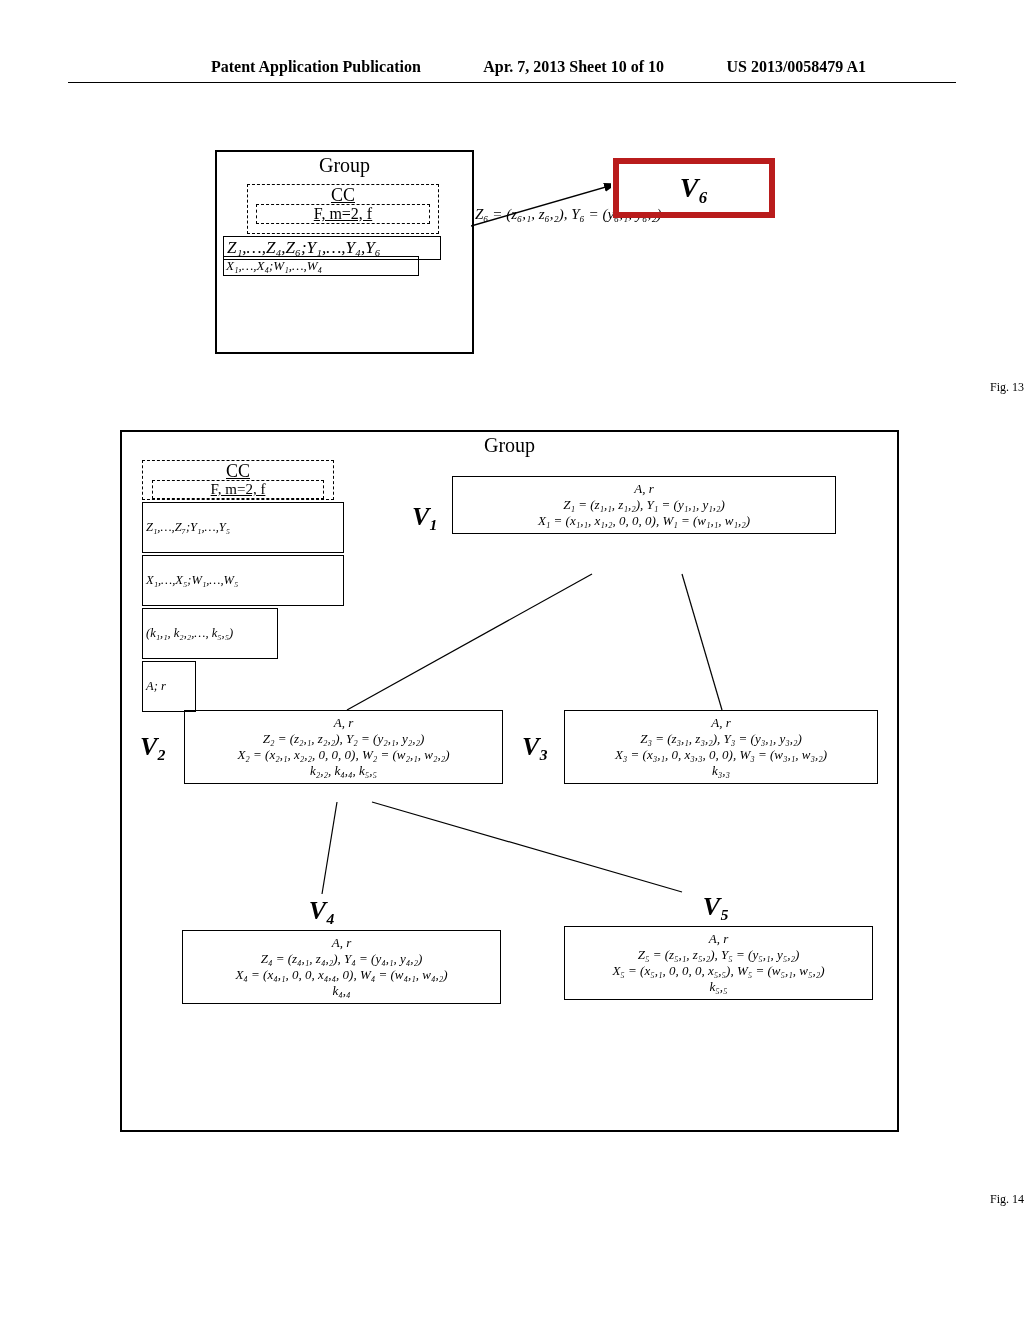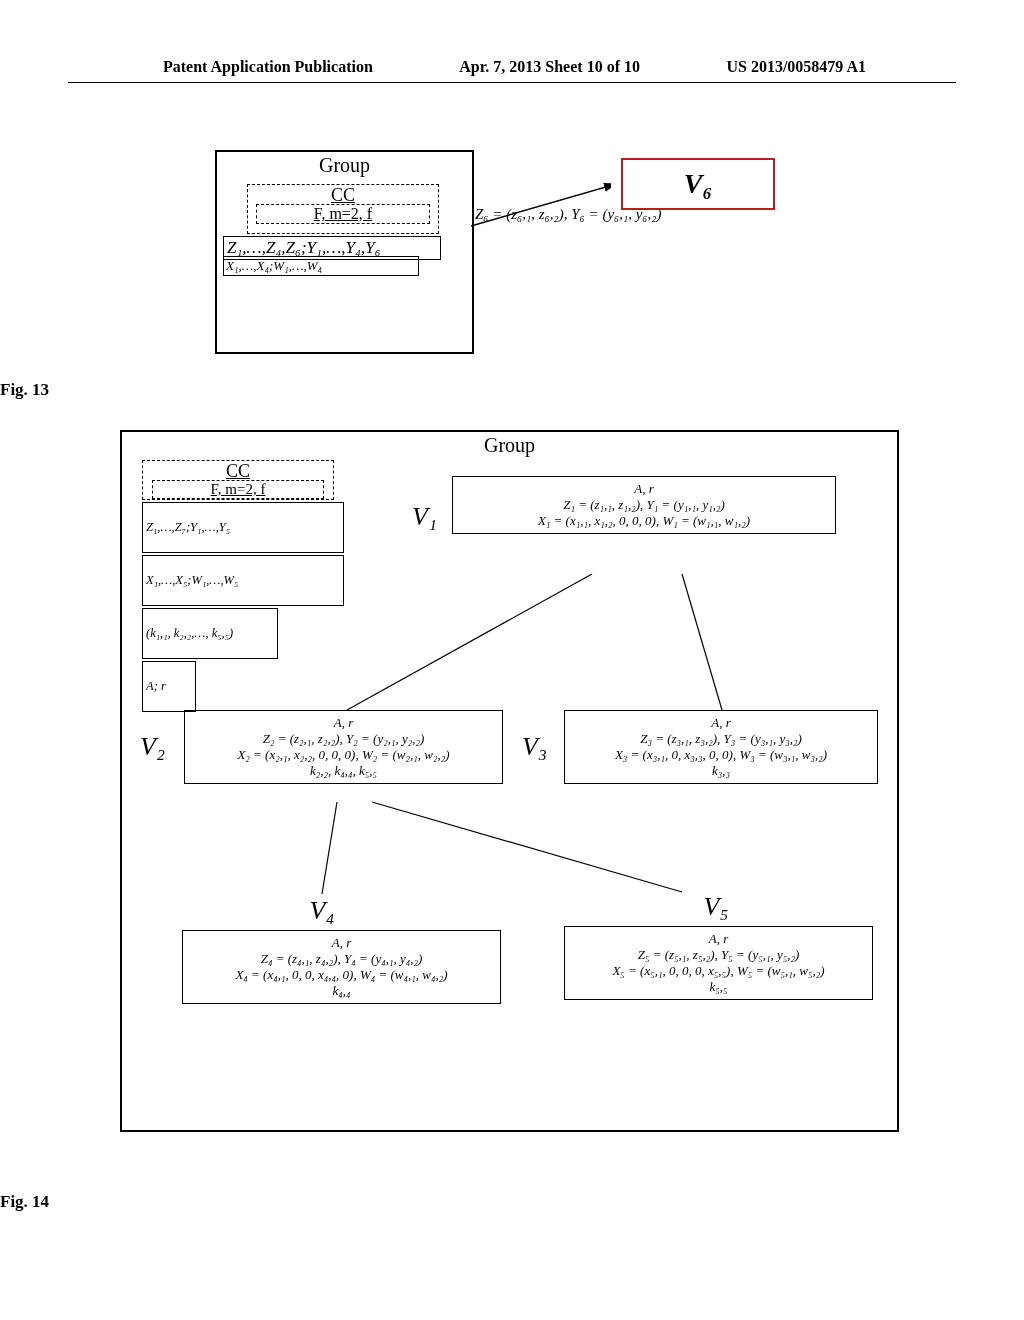--- a/index.html
+++ b/index.html
@@ -12,21 +12,21 @@
     position: relative;
   }
   .page-header {
     display: flex;
     justify-content: space-between;
     padding: 58px 90px 6px 95px;
     font-size: 16px;
     border-bottom: 1.5px solid #000;
     margin: 0 68px;
   }
-  .page-header .left { font-weight: bold; }
+  .page-header .left { font-weight: bold; margin-left: 48px; }
   .page-header .middle { font-weight: bold; }
   .page-header .right { font-weight: bold; }
 
   .fig13 {
     position: absolute;
     top: 150px;
     left: 215px;
     width: 560px;
     height: 230px;
   }
@@ -55,42 +55,42 @@
     border: 1.5px dashed #000;
     margin: -2px 8px 0 8px;
     font-size: 16px;
   }
   .param-row-a1 { position:absolute; top: 84px; left:6px; width:210px; border:1px solid #000; font-size:17px; padding:1px 3px; font-style:italic; }
   .param-row-a2 { position:absolute; top: 104px; left:6px; width:190px; border:1px solid #000; font-size:13px; padding:1px 2px; font-style:italic; }
 
   .v6-box {
     position: absolute;
     right: 0; top: 8px;
-    border: 2px solid #b91c1c;
+    border: 6px solid #b91c1c;
     width: 150px;
     text-align: center;
     font-size: 28px;
     font-style: italic;
     font-weight: bold;
     padding: 8px 0;
   }
   .arrow-line {
     position: absolute;
     top: 28px; left: 256px;
     width: 140px;
     height: 50px;
     pointer-events:none;
   }
   .zy6 {
     position: absolute;
     top: 56px; left: 260px;
     font-size: 15px;
     font-style: italic;
   }
-  .fig-caption { text-align:left; font-size:17px;font-weight:bold; }
+  .fig-caption { text-align:right; font-size:12px; }
   .fig13-cap { position:absolute; top:380px; left:0; width:100%; }
 
   .fig14 {
     position: absolute;
     top: 430px; left: 120px;
     width: 775px; height: 698px;
     border: 2px solid #000;
   }
   .group-label-b {
     text-align:center;
@@ -123,21 +123,21 @@
     position:absolute;
     font-size:13px;
     text-align:center;
     padding:4px 6px;
     font-style:italic;
   }
   .node-label {
     position:absolute;
     font-size:26px;
     font-style:italic;
-    font-weight:normal;
+    font-weight:bold;
   }
   .node-line { display:block; }
 
   
   .v1-lbl { top:70px; left:290px; }
   .v1-box { top:44px; left:330px; width:370px; }
   
   .v2-lbl { top:300px; left:18px; }
   .v2-box { top:278px; left:62px; width:305px; }
   

